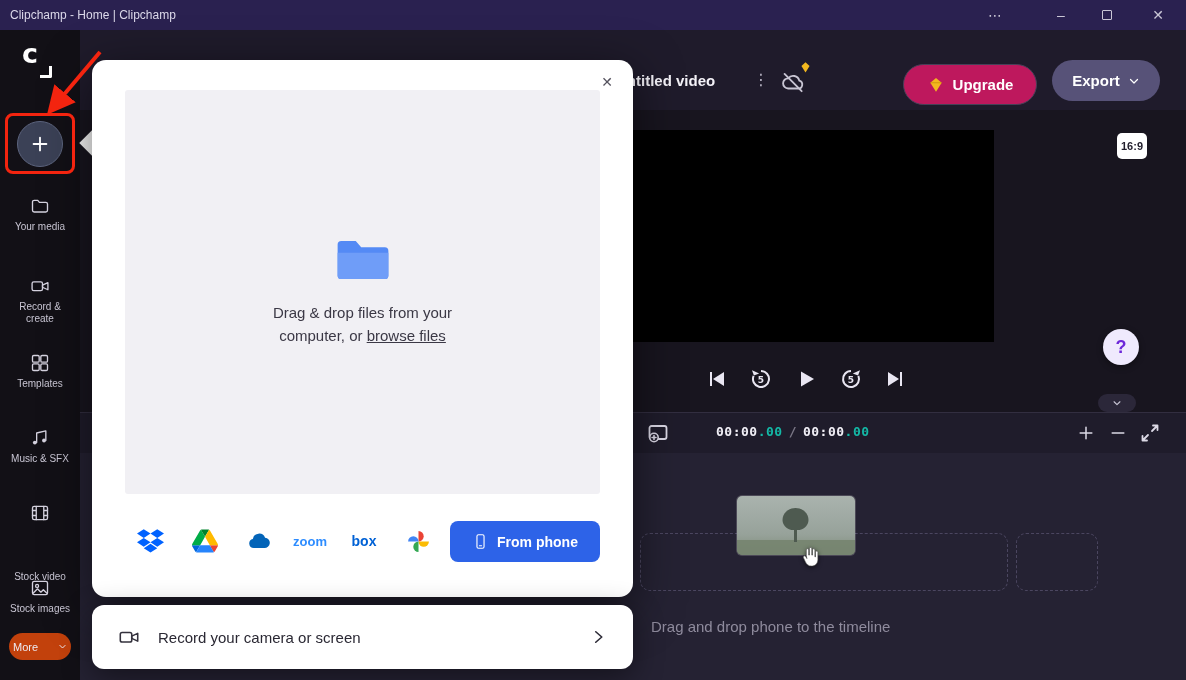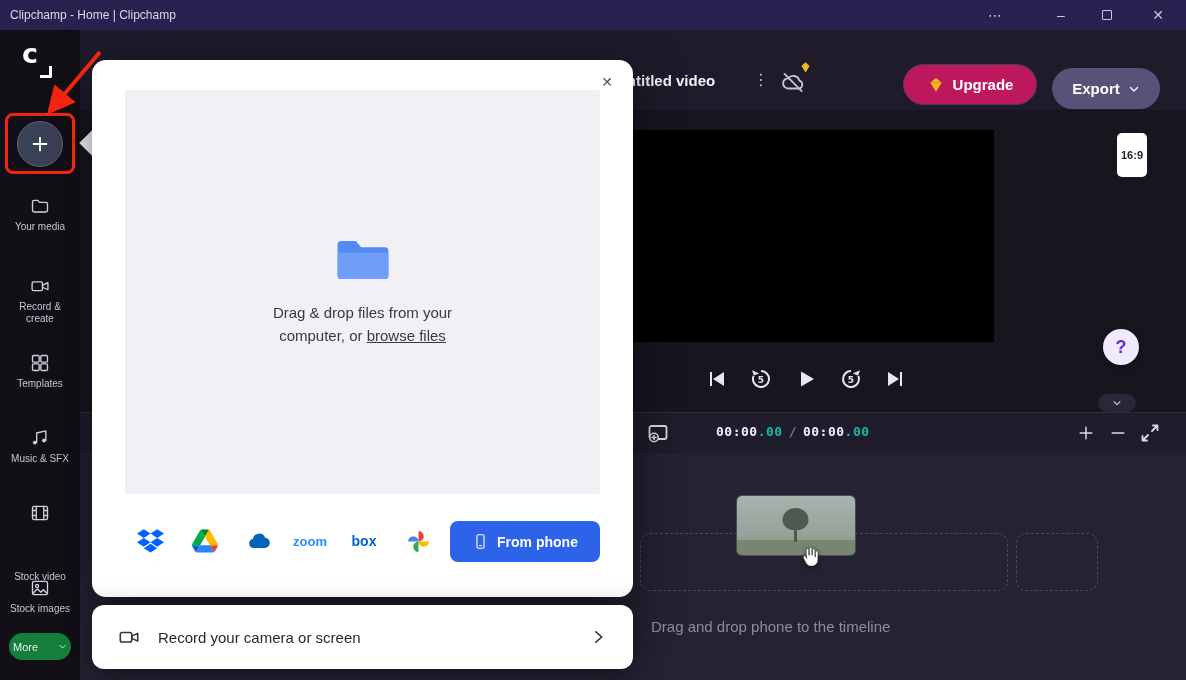--- a/index.html
+++ b/index.html
@@ -19,33 +19,33 @@
 
   
   .sidebar { left:0; top:30px; width:80px; height:650px; background:#121016; }
   .logo { left:16px; top:40px; width:44px; height:40px; }
   .logo-c { position:absolute; left:6px; top:-2px; font-family:"DejaVu Sans",sans-serif; font-weight:700; font-size:27px; color:#ffffff; }
   .logo-bracket { position:absolute; right:8px; bottom:2px; width:12px; height:12px; border-right:3.5px solid #fff; border-bottom:3.5px solid #fff; border-bottom-right-radius:2px; }
   .plus-btn { left:17px; top:121px; width:46px; height:46px; border-radius:50%; background:#3b4156; border:1.5px solid #5c647e; display:flex; align-items:center; justify-content:center; }
   .sb-item { left:0; width:80px; display:flex; flex-direction:column; align-items:center; }
   .sb-icon { width:20px; height:20px; stroke:#d5d2df; fill:none; stroke-width:1.6; stroke-linecap:round; stroke-linejoin:round; }
   .sb-label { margin-top:5px; font-size:10px; color:#c9c6d4; text-align:center; line-height:12px; width:72px; }
-  .more-pill { left:9px; top:633px; width:62px; height:27px; background:#15803d; border-radius:14px; display:flex; align-items:center; justify-content:center; gap:20px; color:#eceaf2; font-size:11px; z-index:6; }
+  .more-pill { left:9px; top:633px; width:62px; height:27px; background:#c2410c; border-radius:14px; display:flex; align-items:center; justify-content:center; gap:20px; color:#eceaf2; font-size:11px; z-index:6; }
 
   
   .header-strip { left:80px; top:30px; width:1106px; height:80px; background:#1f1b2b; }
   .video-title { left:616px; top:72px; font-size:15px; font-weight:600; color:#f4f2f8; }
   .kebab { left:749px; top:68px; width:24px; height:24px; color:#b3b0bf; font-size:16px; text-align:center; line-height:24px; }
   .pill-btn { height:41px; border-radius:21px; display:flex; align-items:center; justify-content:center; gap:8px; color:#fff; font-size:15px; font-weight:600; }
   .upgrade { left:903px; top:64px; width:134px; background:#be185d; border:1px solid #474158; }
-  .export { left:1052px; top:68px; width:108px; background:#575278; font-weight:700; }
+  .export { left:1052px; top:60px; width:108px; background:#575278; font-weight:700; }
 
   
   .preview-black { left:428px; top:130px; width:566px; height:212px; background:#000; }
-  .aspect-badge { left:1117px; top:133px; width:30px; height:44px; background:#fff; border-radius:5px; color:#201d2b; font-size:11px; font-weight:700; display:flex; align-items:center; justify-content:center; }
+  .aspect-badge { left:1117px; top:133px; width:30px; height:26px; background:#fff; border-radius:5px; color:#201d2b; font-size:11px; font-weight:700; display:flex; align-items:center; justify-content:center; }
   .help-btn { left:1103px; top:329px; width:36px; height:36px; border-radius:50%; background:#efeafd; color:#6d28d9; font-weight:700; font-size:18px; display:flex; align-items:center; justify-content:center; box-shadow:0 2px 6px rgba(0,0,0,.4); }
   .transport { left:703px; top:366px; display:flex; gap:19px; align-items:center; }
   .tr-btn { width:26px; height:26px; display:flex; align-items:center; justify-content:center; }
   .tr-btn svg { width:24px; height:24px; }
 
   
   .toolbar-strip { left:80px; top:412px; width:1106px; height:41px; background:#1f1c2b; border-top:1px solid #322e40; }
   .timeline-area { left:80px; top:453px; width:1106px; height:227px; background:#252233; }
   .timecode { left:716px; top:424px; font-family:"DejaVu Sans Mono",monospace; font-size:13px; letter-spacing:.5px; }
   .t-bright { color:#f1eff6; font-weight:700; }

